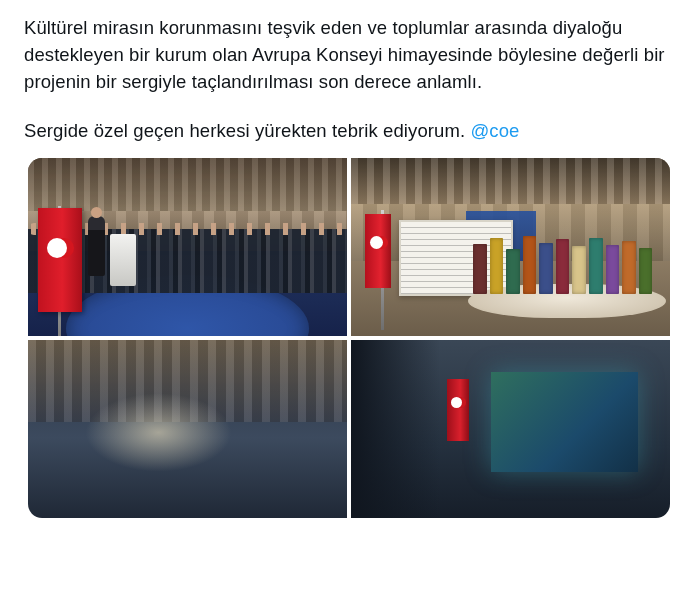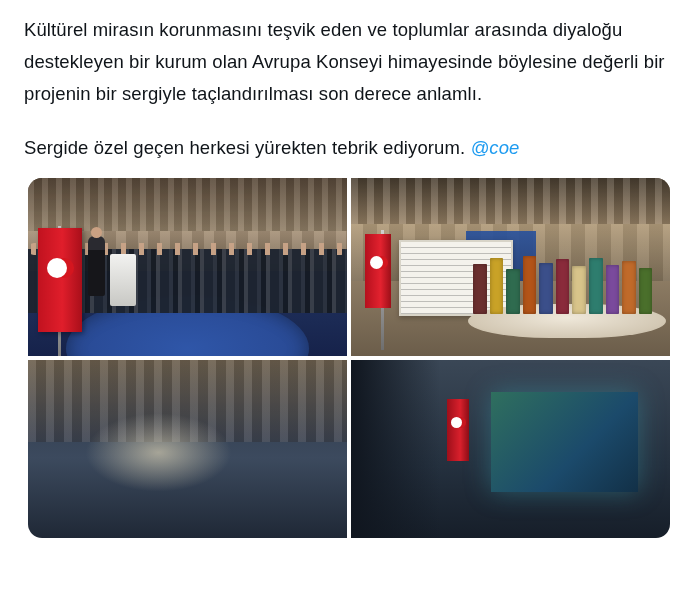--- a/index.html
+++ b/index.html
@@ -15,32 +15,31 @@
     color: #0f1419;
   }
   .post {
     width: 690px;
     box-sizing: border-box;
     padding: 14px 24px 0 24px;
   }
   .post-text p {
     margin: 0 0 22px 0;
     font-size: 18.5px;
-    line-height: 32px;
+    line-height: 27px;
     letter-spacing: 0.1px;
     color: #0f1419;
     font-weight: 400;
   }
   .post-text p:last-child {
     margin-bottom: 14px;
   }
   .mention {
     color: #1d9bf0;
     text-decoration: none;
-    font-style: italic;
   }
 
   .media-grid {
     width: 642px;
     margin-left: 4px;
     display: grid;
     grid-template-columns: 1fr 1fr;
     grid-template-rows: 178px 178px;
     gap: 4px;
     border-radius: 14px;

